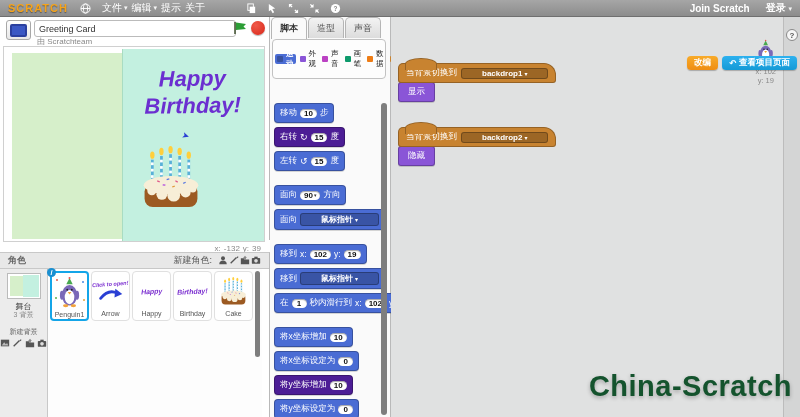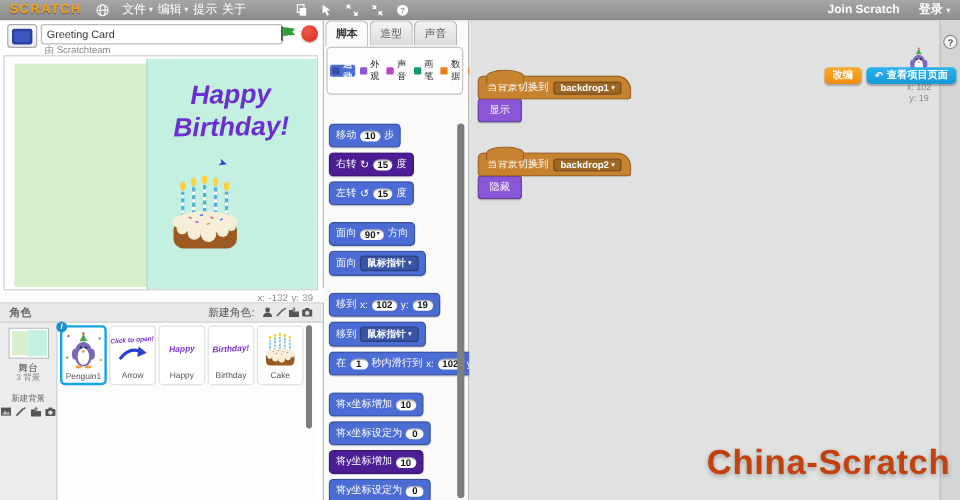--- a/index.html
+++ b/index.html
@@ -87,21 +87,21 @@
   .cat-item{display:flex;align-items:center;gap:3px;font-size:7.5px;color:#222;border-radius:2px;padding:0 2px;}
   .cat-item .sw{width:6px;height:6px;border-radius:1px;flex:none;}
   .cat-item.selected{color:#fff;font-weight:bold;}
   #block-list{position:absolute;left:4px;top:86px;width:116px;display:flex;flex-direction:column;align-items:flex-start;}
   .pblock{display:inline-flex;align-items:center;gap:3px;color:#fff;font-size:8.5px;white-space:nowrap;
     padding:3px 5px;border-radius:4px;border:1px solid rgba(0,0,0,.25);margin-bottom:4px;box-shadow:0 1px 0 rgba(0,0,0,.15);}
   .pblock.spacer{margin-bottom:14px;}
   .num{background:#fff;color:#111;border-radius:9px;padding:0 4px;font-size:8px;font-weight:bold;
     min-width:7px;text-align:center;box-shadow:inset 0 1px 1px rgba(0,0,0,.35);display:inline-flex;align-items:center;justify-content:center;gap:1px;}
   .num .nc{font-size:5px;color:#333;}
-  .dd{background:rgba(0,0,0,.22);border:1px solid rgba(0,0,0,.28);border-radius:3px;padding:0 5px;
+  .dd{background:rgba(0,0,0,.22);border:1px solid rgba(0,0,0,.28);border-radius:3px;padding:0 20px;
     font-size:8px;font-weight:bold;display:inline-flex;align-items:center;gap:2px;}
   .dd .dc{font-size:6px;}
   .bglyph{font-size:9px;}
   .pal-scrollbar{position:absolute;right:3px;top:86px;width:6px;height:312px;background:#7e7e7e;border-radius:4px;}
   
   .scripts{position:absolute;left:391px;top:17px;width:409px;height:400px;background:#e0e1e1;}
   .help-strip{position:absolute;right:0;top:0;width:16px;height:100%;background:#d4d5d5;border-left:1px solid #bcbcbc;}
   .help-btn{position:absolute;right:2px;top:12px;width:12px;height:12px;border-radius:50%;border:1px solid #8a8a8a;
     background:#f6f6f6;color:#555;font-size:8px;font-weight:bold;text-align:center;line-height:12px;box-sizing:border-box;z-index:3;}
   .top-buttons{position:absolute;right:3px;top:3px;display:flex;gap:4px;z-index:4;margin-top:36px;}
@@ -113,21 +113,21 @@
   .sprite-info svg{height:24px;}
   .sprite-info .xy{font-size:7.5px;color:#8a8a8a;line-height:9px;}
   #stack-area{position:absolute;left:7px;top:40px;}
   .stack{margin-bottom:19px;}
   .hat{position:relative;display:inline-flex;align-items:center;gap:4px;color:#fff;font-size:8.5px;font-weight:normal;
     padding:3px 7px;border-radius:5px 12px 3px 3px;border:1px solid rgba(0,0,0,.25);margin-top:6px;}
   .hat::before{content:"";position:absolute;top:-6px;left:6px;width:30px;height:11px;background:inherit;
     border:1px solid rgba(0,0,0,.25);border-bottom:none;border-radius:50% 50% 0 0;}
   .action{display:table;color:#fff;font-size:8.5px;padding:3px 9px;border-radius:3px;
     border:1px solid rgba(0,0,0,.25);margin-top:-1px;box-shadow:0 1px 0 rgba(0,0,0,.15);}
-  .watermark{position:absolute;right:8px;bottom:14px;font-size:29px;font-weight:bold;color:#c2410c;
+  .watermark{position:absolute;right:8px;bottom:14px;font-size:29px;font-weight:bold;color:#14532d;
     letter-spacing:.5px;text-shadow:0 2px 4px rgba(0,0,0,.28);z-index:5;}
   .flag-btn svg{width:15px;height:14px;}
 </style>
 </head>
 <body>
 
 <div class="app">
 
   <div class="menubar">
     <span class="logo">SCRATCH</span>

